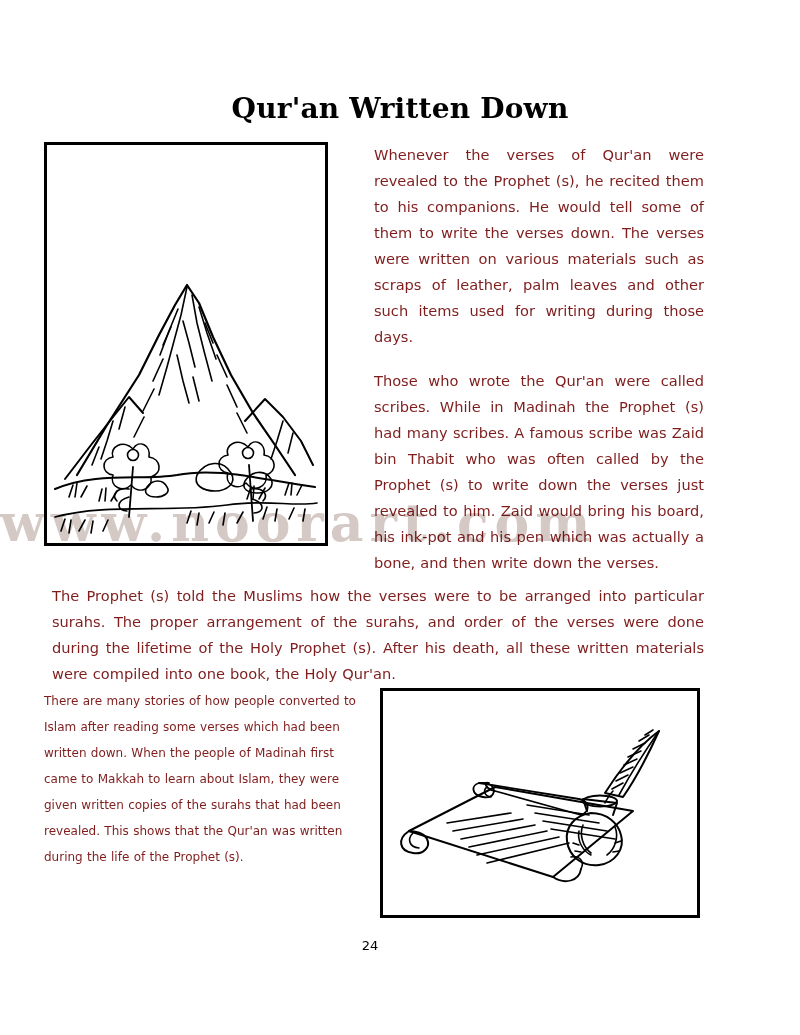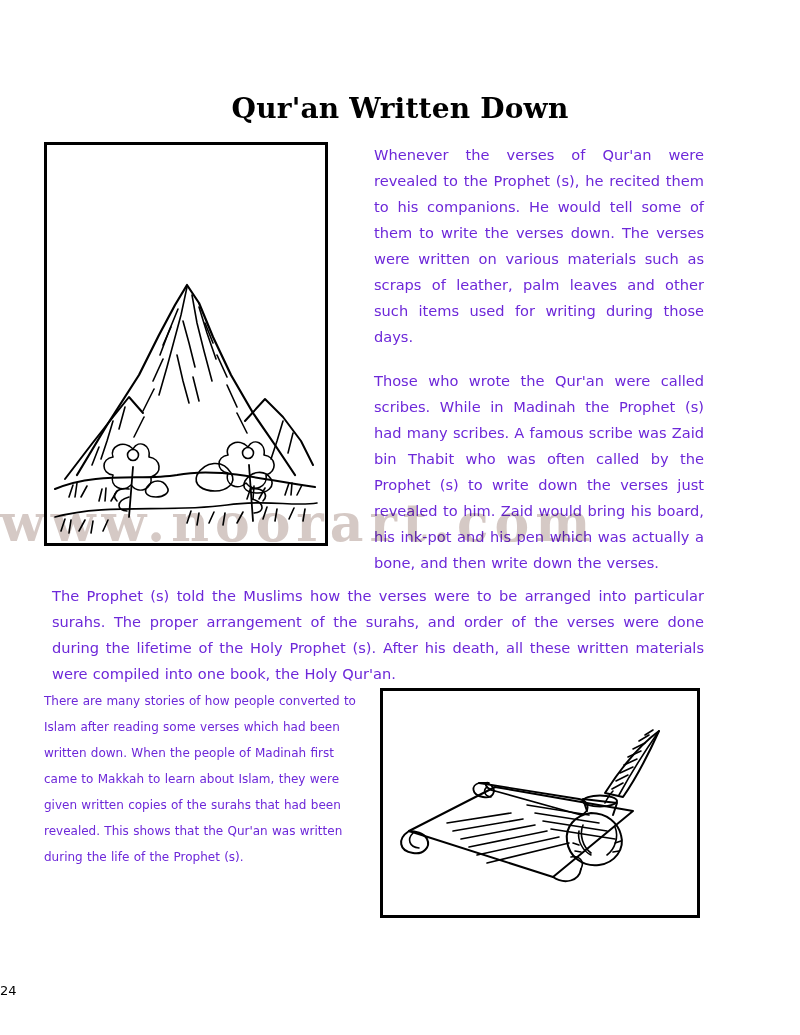--- a/index.html
+++ b/index.html
@@ -57,21 +57,21 @@
     position: absolute;
     left: 374px;
     top: 142px;
     width: 330px;
   }
   .para {
     font-family: "DejaVu Sans", sans-serif;
     font-size: 14.6px;
     line-height: 26px;
     text-align: justify;
-    color: #6d28d9;
+    color: #7f1d1d;
     margin: 0 0 18px 0;
     word-spacing: 0.5px;
   }
   .para:last-child { margin-bottom: 0; }
 
   
   .para-wide {
     position: absolute;
     left: 52px;
     top: 583px;
@@ -105,24 +105,23 @@
     overflow: hidden;
   }
   .fig-scroll svg { display: block; width: 100%; height: 100%; }
 
   
   .page-number {
     position: absolute;
     left: 0;
     top: 938px;
     width: 740px;
-    text-align: left;
+    text-align: center;
     font-size: 13px;
     font-family: "DejaVu Sans", sans-serif;
-    margin-top: 45px;
   }
 
   
   .watermark {
     position: absolute;
     left: 0;
     top: 492px;
     width: 748px;
     font-family: "DejaVu Serif", serif;
     font-size: 52px;

